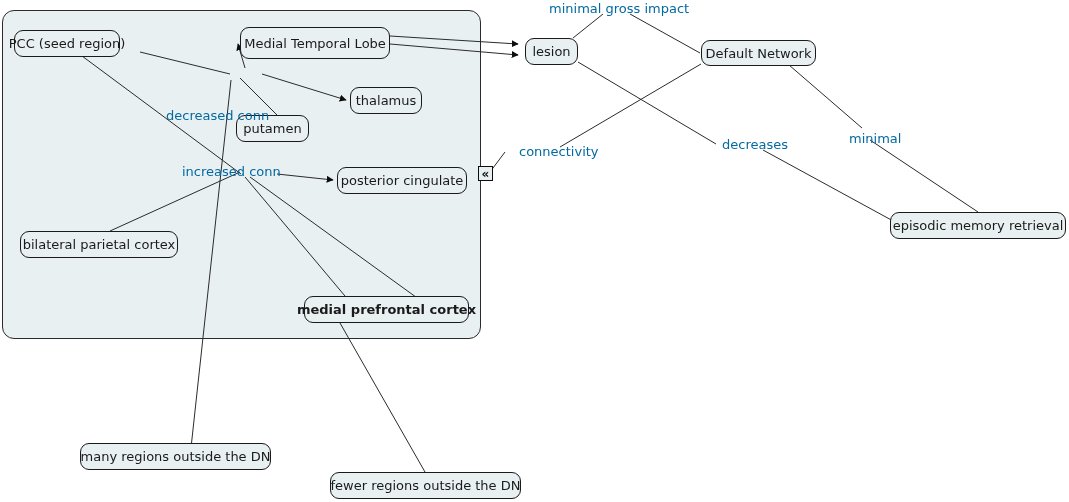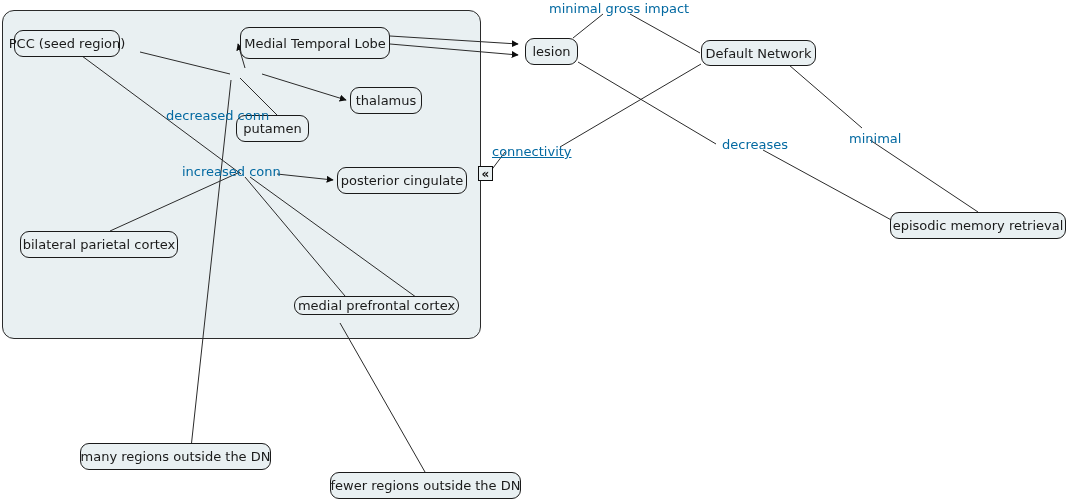--- a/index.html
+++ b/index.html
@@ -134,37 +134,37 @@
   <div class="node" style="left:240px; top:27px; width:150px; height:32px;">Medial Temporal Lobe</div>
 
   <div class="node" style="left:350px; top:87px; width:72px; height:27px;text-align:center;">thalamus</div>
 
   <div class="node" style="left:236px; top:115px; width:73px; height:27px;">putamen</div>
 
   <div class="node" style="left:337px; top:167px; width:130px; height:27px;">posterior cingulate</div>
 
   <div class="node" style="left:20px; top:231px; width:158px; height:27px;">bilateral parietal cortex</div>
 
-  <div class="node" style="left:294px; top:296px; width:165px; height:19px;">medial prefrontal cortex</div>
+  <div class="node" style="left:304px; top:296px; width:165px; height:27px;font-weight:bold;">medial prefrontal cortex</div>
 
   <div class="node" style="left:80px; top:443px; width:191px; height:27px;">many regions outside the DN</div>
 
   <div class="node" style="left:330px; top:472px; width:191px; height:27px;text-align:right;">fewer regions outside the DN</div>
 
   <div class="node" style="left:525px; top:38px; width:53px; height:27px;">lesion</div>
 
   <div class="node" style="left:701px; top:40px; width:115px; height:26px;">Default Network</div>
 
   <div class="node" style="left:890px; top:212px; width:176px; height:27px;">episodic memory retrieval</div>
 
   <div class="edge-label" style="left:166px; top:68px;margin-top:40px;">decreased conn</div>
 
   <div class="edge-label" style="left:182px; top:164px;">increased conn</div>
 
   <div class="edge-label" style="left:549px; top:1px;">minimal gross impact</div>
 
-  <div class="edge-label" style="left:492px; top:144px;text-decoration:underline;">connectivity</div>
+  <div class="edge-label" style="left:519px; top:144px;">connectivity</div>
 
   <div class="edge-label" style="left:722px; top:137px;">decreases</div>
 
   <div class="edge-label" style="left:849px; top:131px;">minimal</div>
 
 </div>
 
 </body></html>

